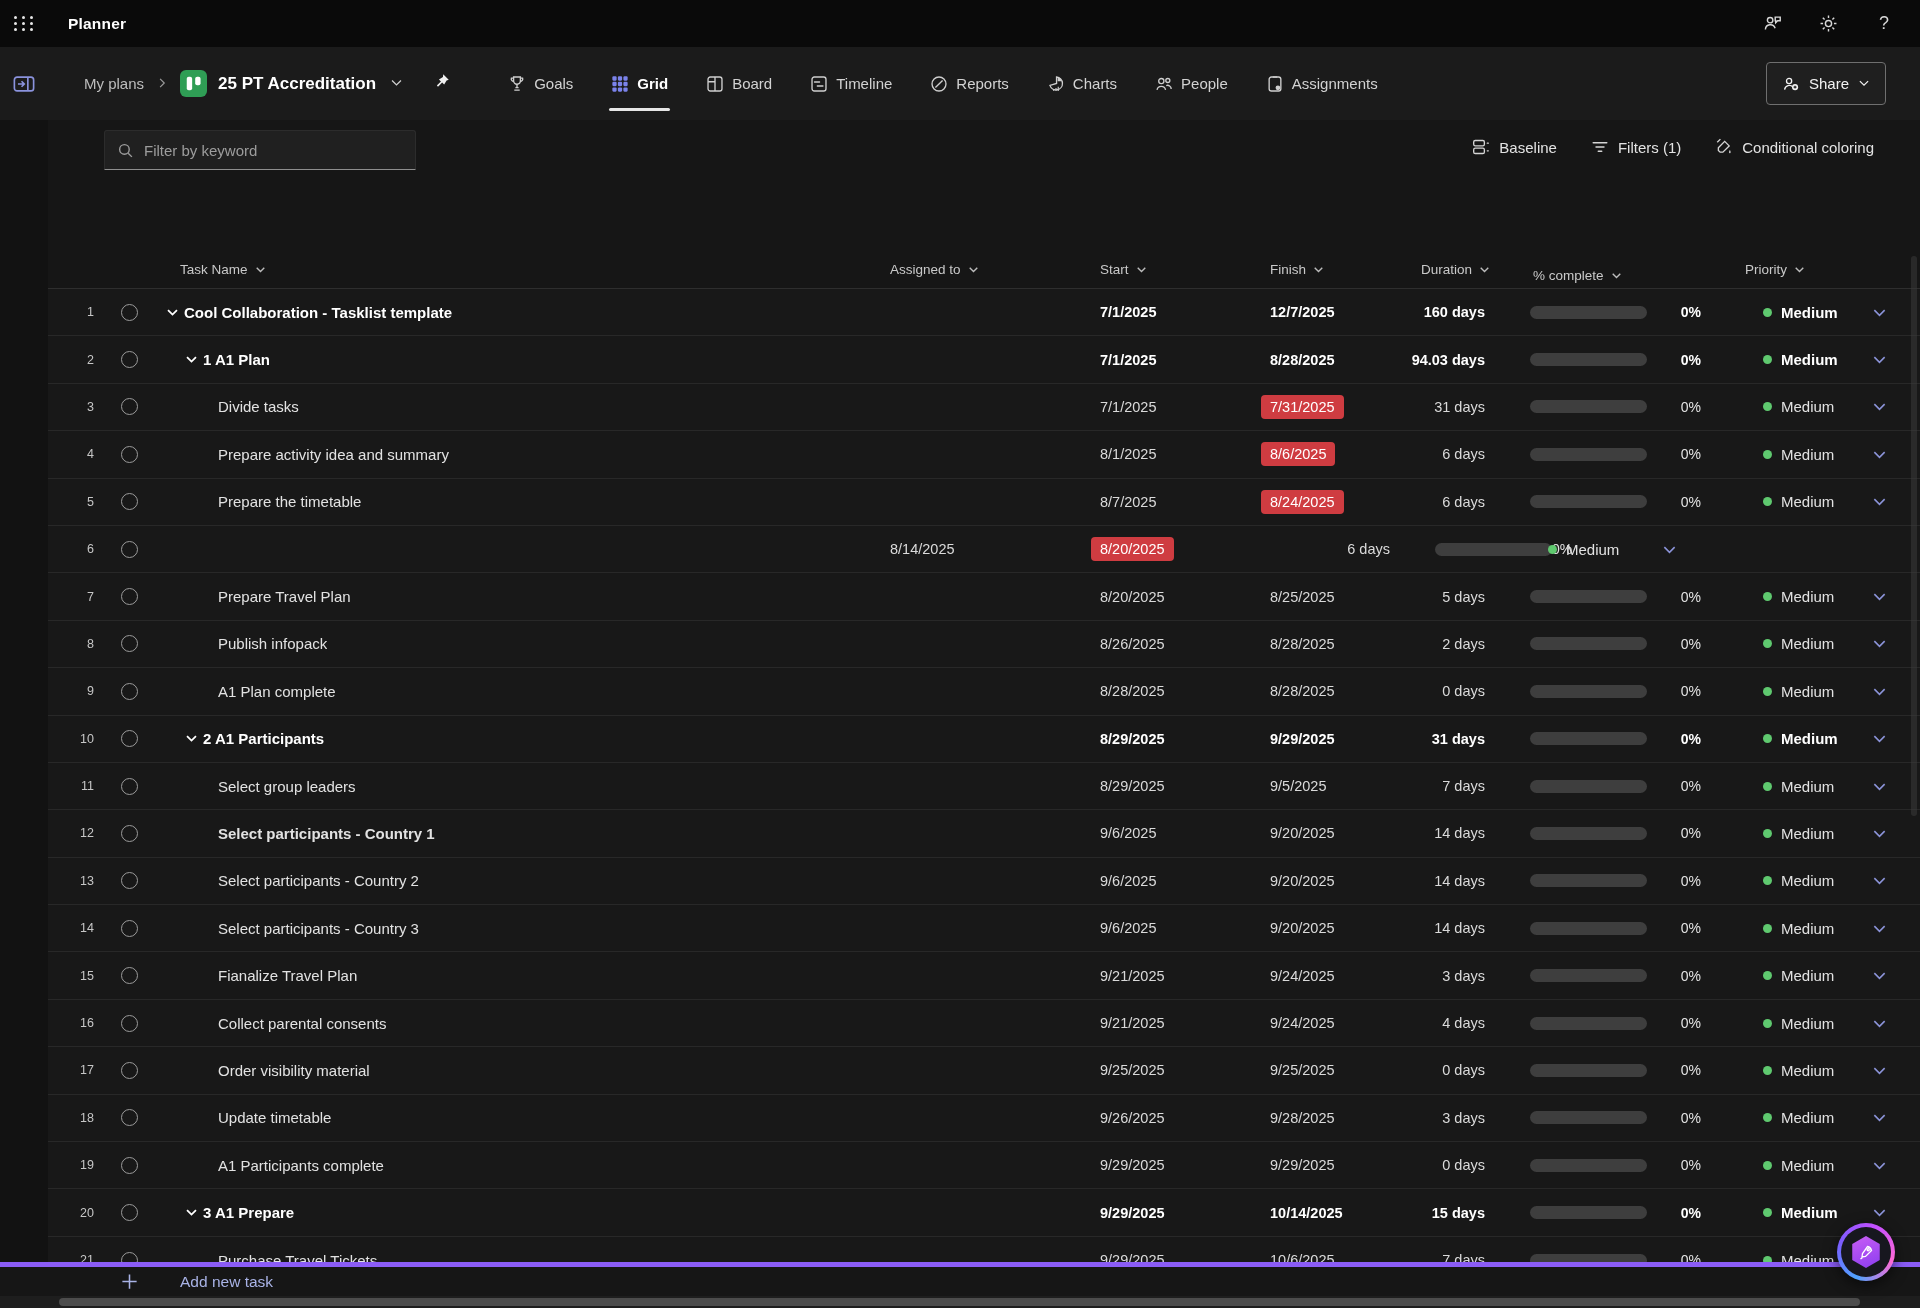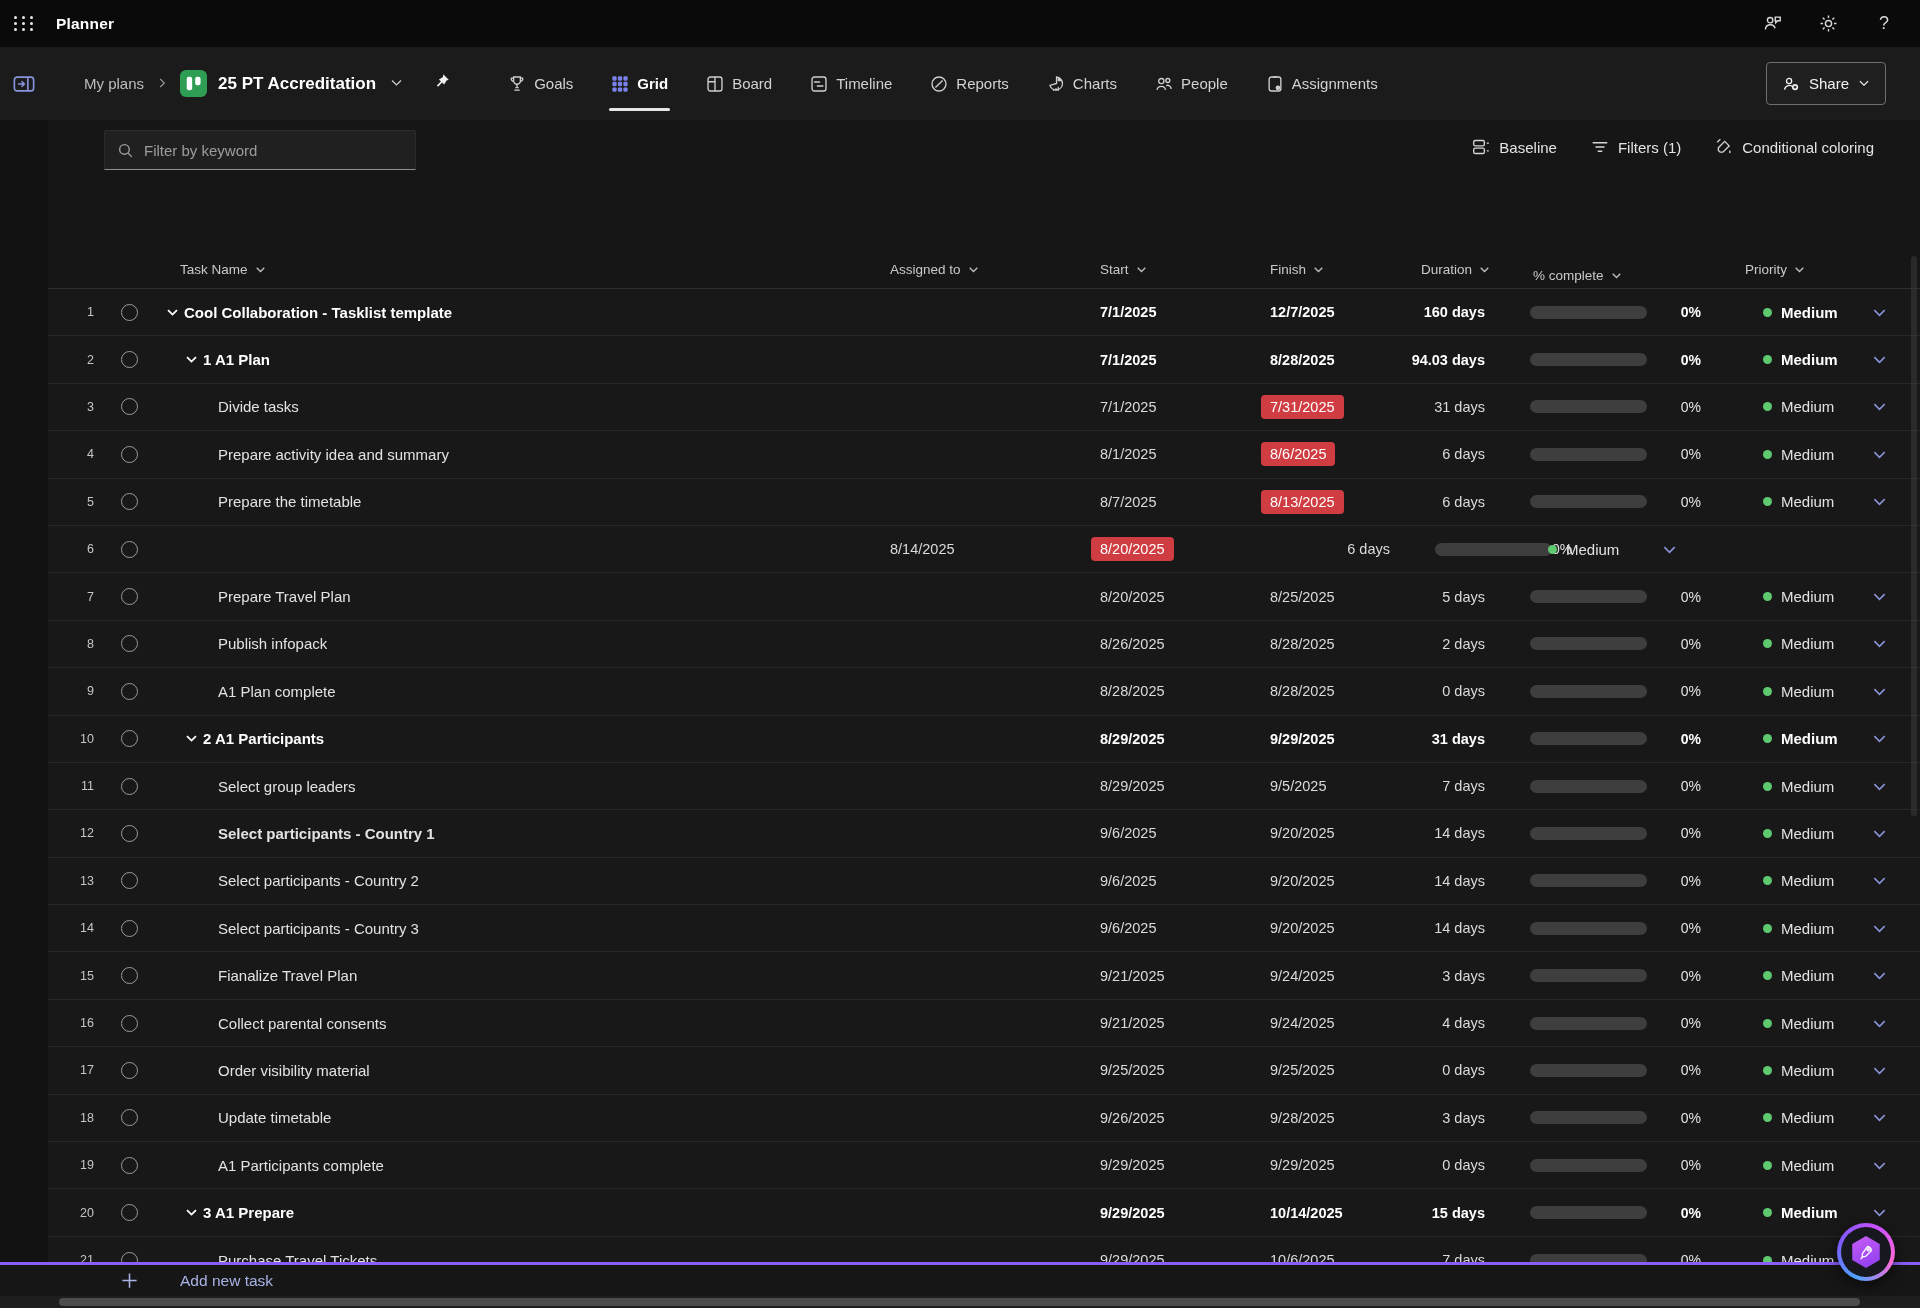--- a/index.html
+++ b/index.html
@@ -5,21 +5,21 @@
   * { margin:0; padding:0; box-sizing:border-box; }
   html,body { background:#000; overflow:hidden; }
   body { font-family:"Liberation Sans","DejaVu Sans",sans-serif; }
   .screen { position:relative; width:1920px; height:1308px; background:#161616; overflow:hidden; }
 
   
   .topbar { position:relative; height:47px; background:#0a0a0a; display:flex; align-items:center; }
   .waffle { width:48px; height:47px; display:flex; align-items:center; justify-content:center; cursor:pointer; }
   .waffle .dots { display:grid; grid-template-columns:repeat(3,5px); grid-gap:3px; }
   .waffle .dots i { width:3px; height:3px; border-radius:50%; background:#e8e8e8; }
-  .app-title { color:#fff; font-size:15.5px; font-weight:700; margin-left:8px; letter-spacing:.2px; }
+  .app-title { color:#fff; font-size:15.5px; font-weight:700; margin-left:20px; letter-spacing:.2px; }
   .topbar-right { position:absolute; right:26px; top:0; height:47px; display:flex; align-items:center; gap:36px; color:#d8d8d8; }
   .tb-icon { width:20px; height:20px; display:flex; align-items:center; justify-content:center; cursor:pointer; }
   .tb-icon svg { width:19px; height:19px; }
   .help-glyph { font-size:18px; color:#d8d8d8; font-weight:400; }
 
   
   .navbar { position:relative; height:73px; background:#1b1b1b; display:flex; align-items:center; }
   .panel-btn { width:48px; display:flex; justify-content:center; color:#8b93dd; cursor:pointer; }
   .panel-btn svg { width:22px; height:22px; }
   .breadcrumb { display:flex; align-items:center; margin-left:36px; white-space:nowrap; }
@@ -88,21 +88,21 @@
   .pval { flex:1; text-align:right; padding-right:9px; color:#e3e3e3; font-size:14px; }
   .c-pri { display:flex; align-items:center; padding-left:53px; }
   .pdot { width:9px; height:9px; border-radius:50%; background:#5fc96f; flex:none; }
   .plabel { color:#e2e2e2; font-size:15px; margin-left:9px; }
   .pchev { margin-left:auto; margin-right:33px; display:flex; color:#8b93d8; }
   .pchev svg { width:15px; height:15px; }
   .trow.summary .tname, .trow.summary .c-start, .trow.summary .fin,
   .trow.summary .c-dur, .trow.summary .pval, .trow.summary .plabel { font-weight:700; color:#fff; }
 
   
-  .add-task { height:34px; display:flex; align-items:center; padding-left:120px; border-top:3px solid #8b5cf6; background:#161616; color:#a9b3e6; cursor:pointer; position:relative; z-index:2; }
+  .add-task { height:34px; display:flex; align-items:center; padding-left:120px; border-top:5px solid #8b5cf6; background:#161616; color:#a9b3e6; cursor:pointer; position:relative; z-index:2; }
   .add-task svg { width:19px; height:19px; flex:none; }
   .add-label { font-size:15.5px; margin-left:41px; }
 
   
   .hscroll { position:relative; height:12px; background:#1e1e1e; z-index:2; }
   .hscroll .thumb { position:absolute; left:59px; top:2px; width:1801px; height:8px; background:#4c4c4c; border-radius:4px; cursor:grab; }
   .vscroll { position:absolute; right:3px; top:256px; width:6px; height:560px; background:#3b3b3b; border-radius:3px; opacity:.55; cursor:grab; z-index:5; }
 
   
   .fab { position:absolute; right:25px; bottom:27px; width:58px; height:58px; border-radius:50%; background:conic-gradient(from 200deg,#4fa3ff,#7b5cff,#c44fff,#ff6ad5,#4fa3ff); display:flex; align-items:center; justify-content:center; cursor:pointer; z-index:10; box-shadow:0 4px 14px rgba(0,0,0,.55); }
@@ -498,21 +498,21 @@
     <div class="c-circle">
             <span class="circle"></span>
           </div>
     <div class="c-name" style="padding-left: 64px;">
 
       <span class="tname">Prepare the timetable</span>
     </div>
     <div class="c-assigned"></div>
     <div class="c-start">8/7/2025</div>
     <div class="c-finish">
-            <span class="fin overdue">8/13/2025</span>
+            <span class="fin overdue">8/24/2025</span>
           </div>
     <div class="c-dur">6 days</div>
     <div class="c-pct">
       <span class="pbar"></span>
       <span class="pval">0%</span>
     </div>
     <div class="c-pri">
       <span class="pdot"></span>
       <span class="plabel">Medium</span>
       <span class="pchev">

